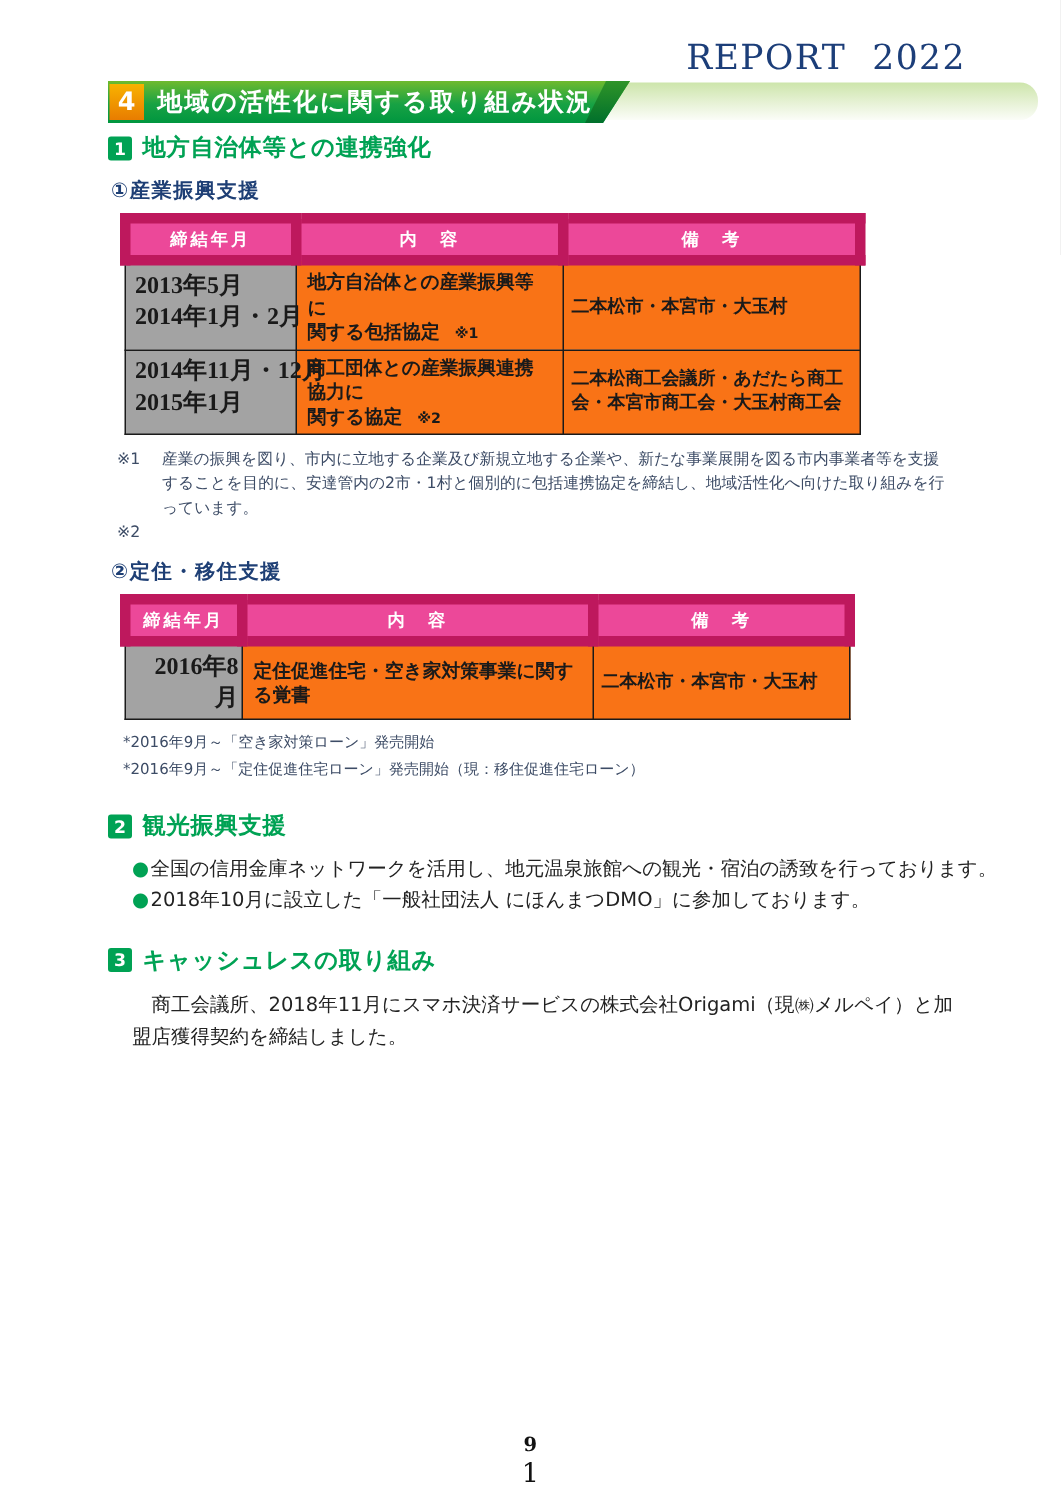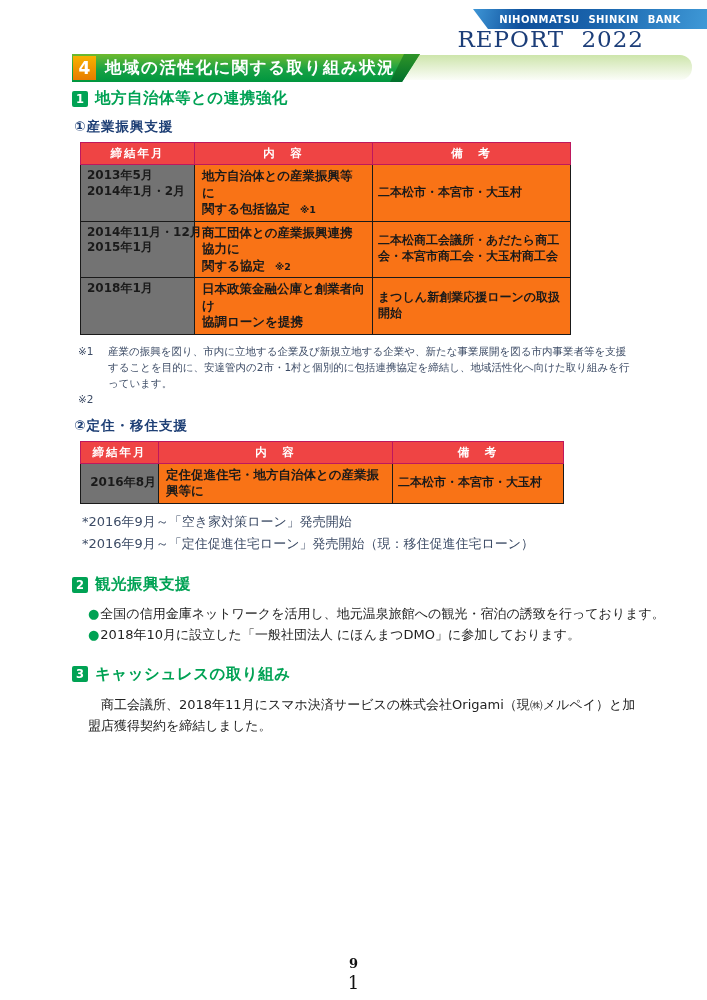--- a/index.html
+++ b/index.html
@@ -64,62 +64,59 @@
     display:flex; align-items:center; justify-content:center;
   }
   .sec-title { color:#00a254; font-size:15.5px; font-weight:bold; letter-spacing:.5px; }
 
   .sub-head { color:#1e3f75; font-size:13.5px; font-weight:bold; margin:9px 0 6px 2px; letter-spacing:1px; }
 
   table { border-collapse:collapse; table-layout:fixed; margin-left:8px; }
   table.t1 { width:490px; }
   table.t2 { width:483px; }
   th {
-    background:#ef4444; color:#fff; font-size:11.5px; font-weight:bold;
-    padding:3px 0; border:1px solid #be185d; letter-spacing:2px;text-align:center;
+    background:#ec4899; color:#fff; font-size:11.5px; font-weight:bold;
+    padding:3px 0; border:7px solid #be185d; letter-spacing:2px;text-align:center;
   }
   td {
     border:1px solid #1a1a1a; background:#f97316;
     font-size:12.5px; font-weight:bold; color:#1a1a1a;
     padding:3px 7px; line-height:1.32; vertical-align:middle;
   }
-  td.date { background:#737373; vertical-align:top; font-size:12px; padding:3px 2px 3px 6px; }
+  td.date { background:#a3a3a3; vertical-align:top; font-size:16px; padding:3px 2px 3px 6px;font-family:Liberation Serif, serif; }
   td.date div { white-space:nowrap; }
   td.remark { font-size:12px; padding:3px 5px; }
   .ref-note { font-size:9.5px; margin-left:10px; }
 
   .notes { margin:8px 0 0 6px; }
   .note-row { display:flex; font-size:10.5px; color:#3d4c66; line-height:1.55; }
   .note-marker { width:30px; flex:none; }
   .note-text { width:528px; }
 
-  .star-notes { margin:7px 0 0 10px; font-size:13px; color:#3d4c66; line-height:1.75; }
+  .star-notes { margin:7px 0 0 10px; font-size:10px; color:#3d4c66; line-height:1.75; }
 
   .bullets { margin:9px 0 0 16px; }
   .bullet { display:flex; font-size:13px; color:#222; line-height:1.6; }
   .dot { color:#00a254; margin-right:1px; flex:none; }
 
   .paras { margin:9px 0 0 16px; width:556px; }
   .paras p { font-size:13px; color:#222; line-height:1.63; text-indent:13px; }
 
   .page-num, .partial-num {
     position:absolute; left:0; width:707px; text-align:center;
     font-family:"DejaVu Serif","Liberation Serif",serif; color:#111;
   }
   .page-num  { top:956px; font-size:13px; font-weight:bold; }
   .partial-num { top:972px; font-size:18px; }
 </style>
 </head>
 <body>
 
 <div class="page">
 
-  <div class="ribbon">
-    <span>NIHONMATSU SHINKIN BANK</span>
-  </div>
   <div class="report-title">REPORT 2022</div>
 
   <div class="banner">
     <div class="banner-lightbar"></div>
     <div class="banner-main">
       <span class="banner-num">4</span>
       <span class="banner-title">地域の活性化に関する取り組み状況</span>
     </div>
   </div>
 
@@ -161,30 +158,20 @@
           <td class="date">
             <div>2014年11月・12月</div>
             <div>2015年1月</div>
           </td>
           <td>
             <div>商工団体との産業振興連携協力に</div>
             <div><span>関する協定</span><span class="ref-note">※2</span></div>
           </td>
           <td class="remark">二本松商工会議所・あだたら商工会・本宮市商工会・大玉村商工会</td>
         </tr>
-        <tr>
-          <td class="date">
-            <div>2018年1月</div>
-          </td>
-          <td>
-            <div>日本政策金融公庫と創業者向け</div>
-            <div>協調ローンを提携</div>
-          </td>
-          <td class="remark">まつしん新創業応援ローンの取扱開始</td>
-        </tr>
       </tbody>
     </table>
 
     <div class="notes">
       <div class="note-row">
         <span class="note-marker">※1</span>
         <span class="note-text">産業の振興を図り、市内に立地する企業及び新規立地する企業や、新たな事業展開を図る市内事業者等を支援することを目的に、安達管内の2市・1村と個別的に包括連携協定を締結し、地域活性化へ向けた取り組みを行っています。</span>
       </div>
       <div class="note-row">
         <span class="note-marker">※2</span>
@@ -202,21 +189,21 @@
       <thead>
         <tr>
           <th>締結年月</th>
           <th>内　容</th>
           <th>備　考</th>
         </tr>
       </thead>
       <tbody>
         <tr>
           <td class="date" style="text-align:right;vertical-align:middle">2016年8月</td>
-          <td>定住促進住宅・地方自治体との産業振興等に</td>
+          <td>定住促進住宅・空き家対策事業に関する覚書</td>
           <td class="remark">二本松市・本宮市・大玉村</td>
         </tr>
       </tbody>
     </table>
 
     <div class="star-notes">
       <div>*2016年9月～「空き家対策ローン」発売開始</div>
       <div>*2016年9月～「定住促進住宅ローン」発売開始（現：移住促進住宅ローン）</div>
     </div>
 

